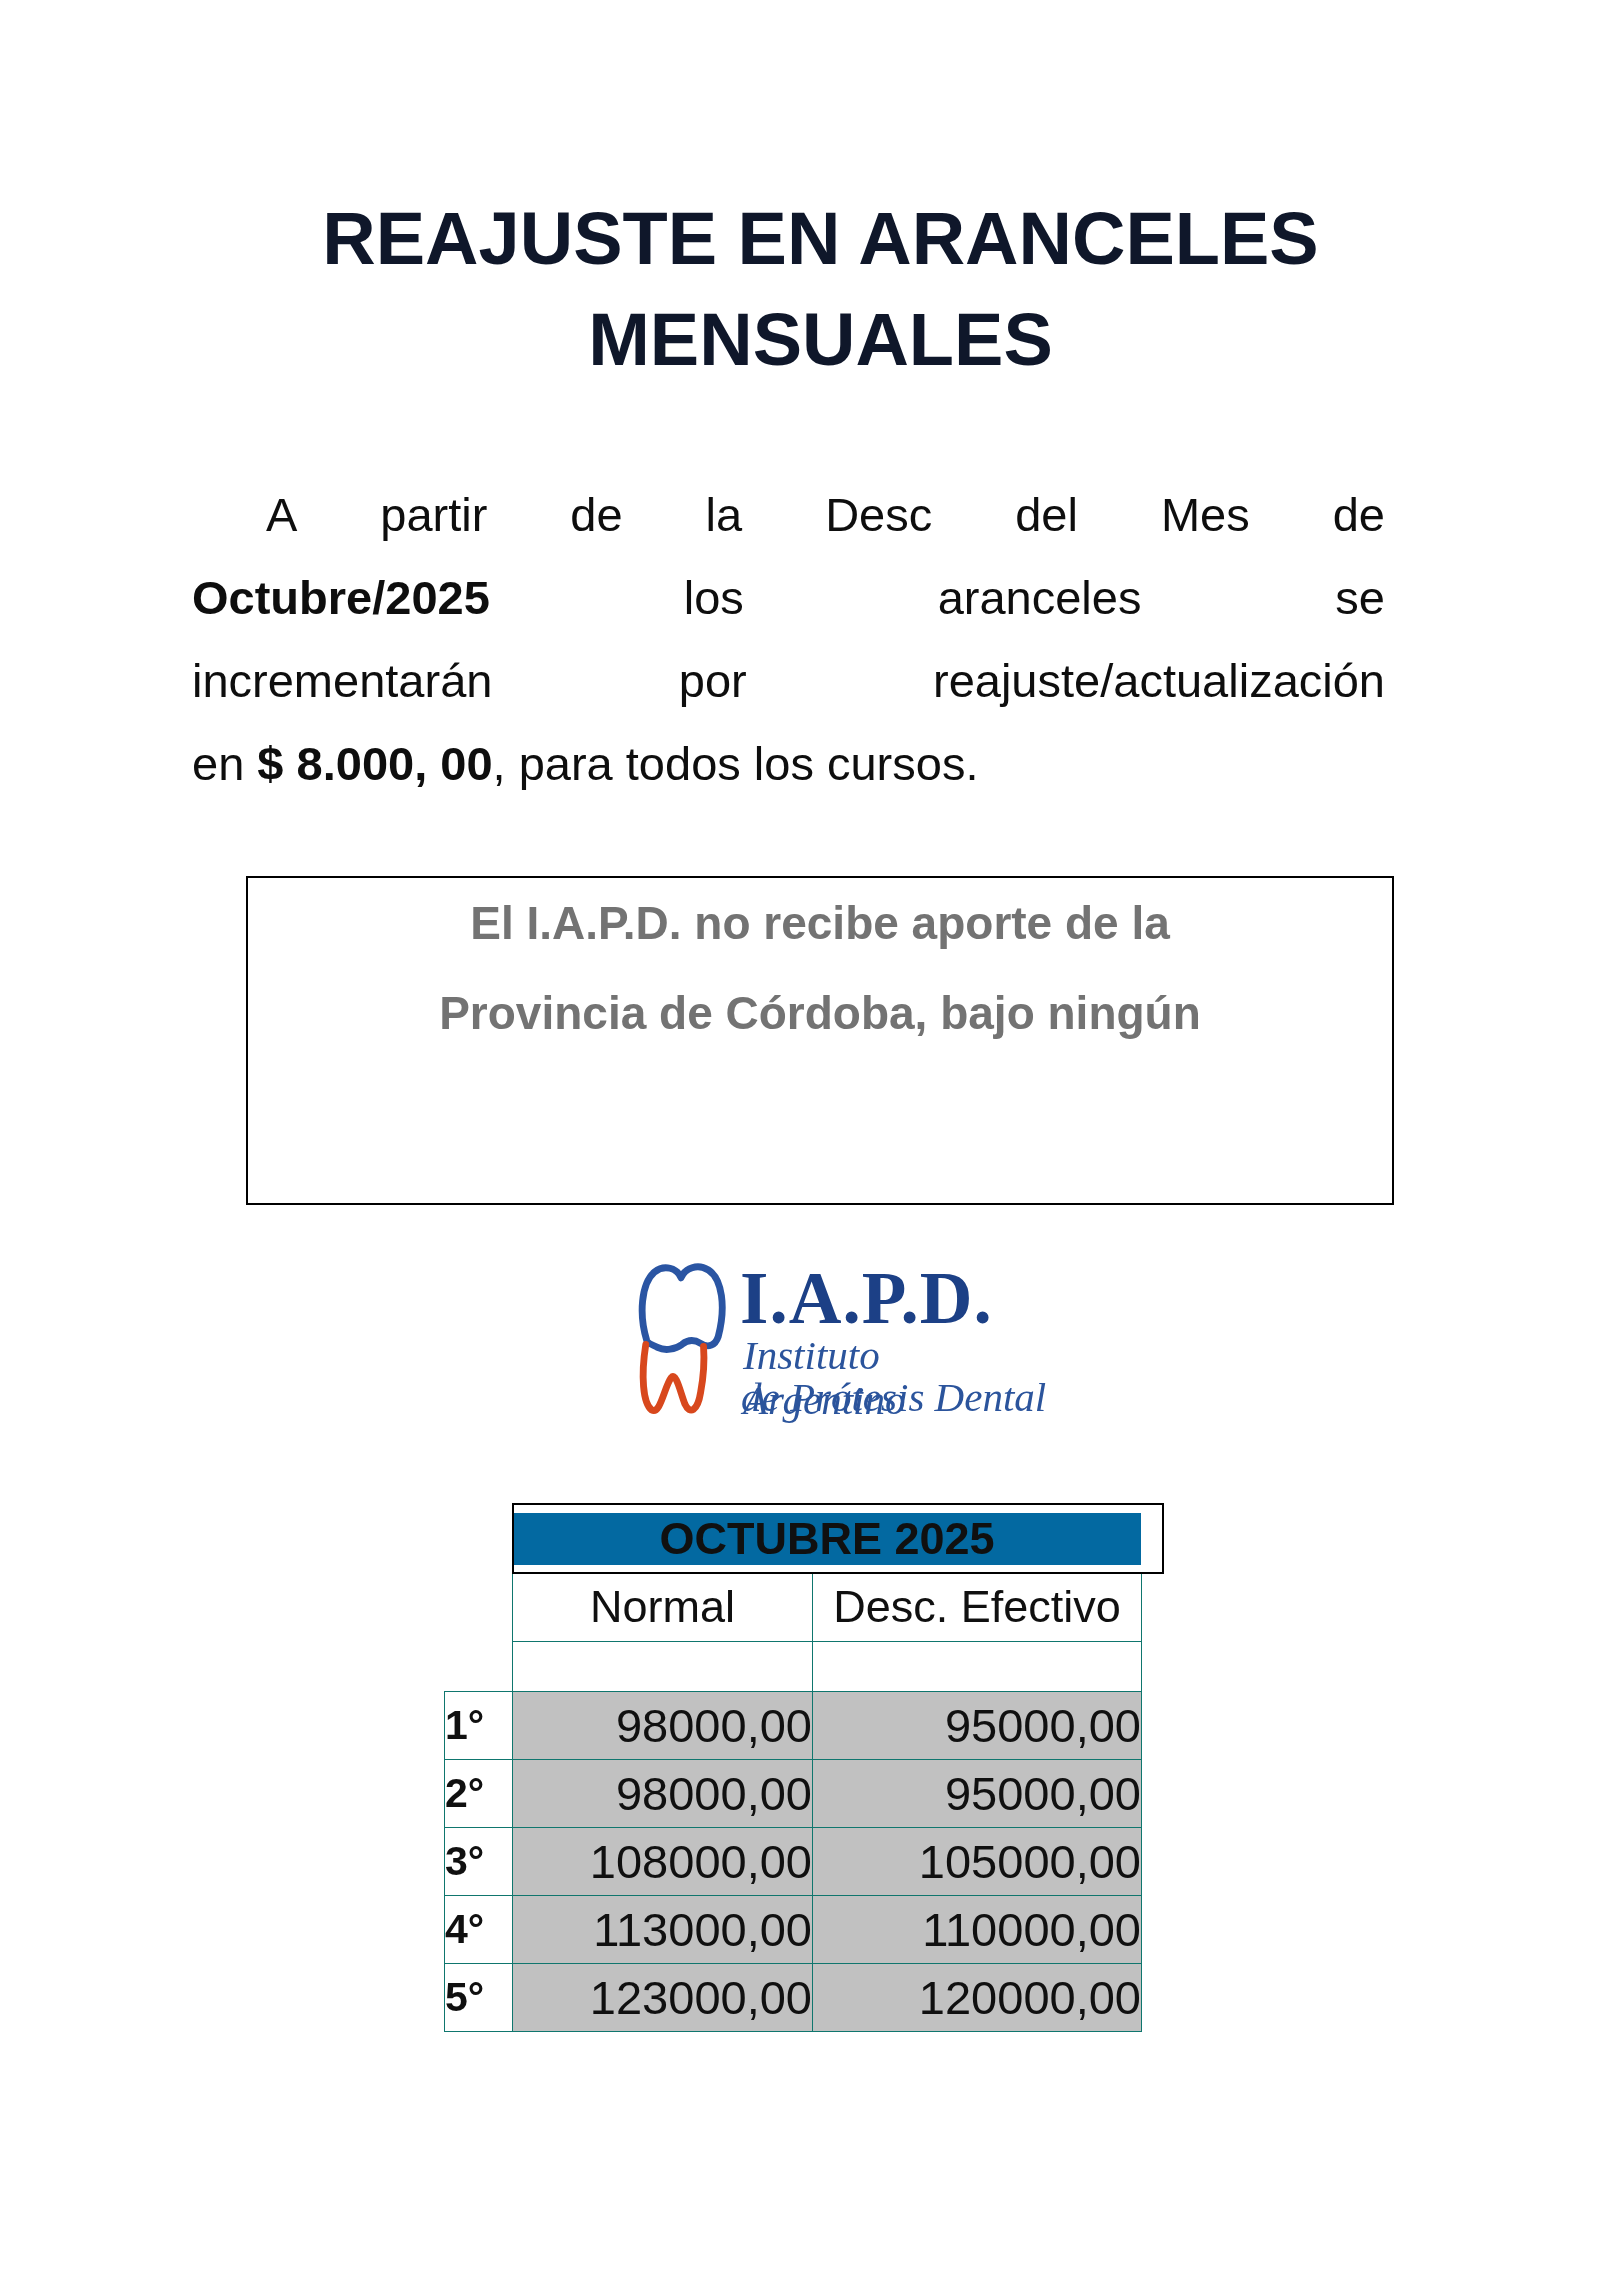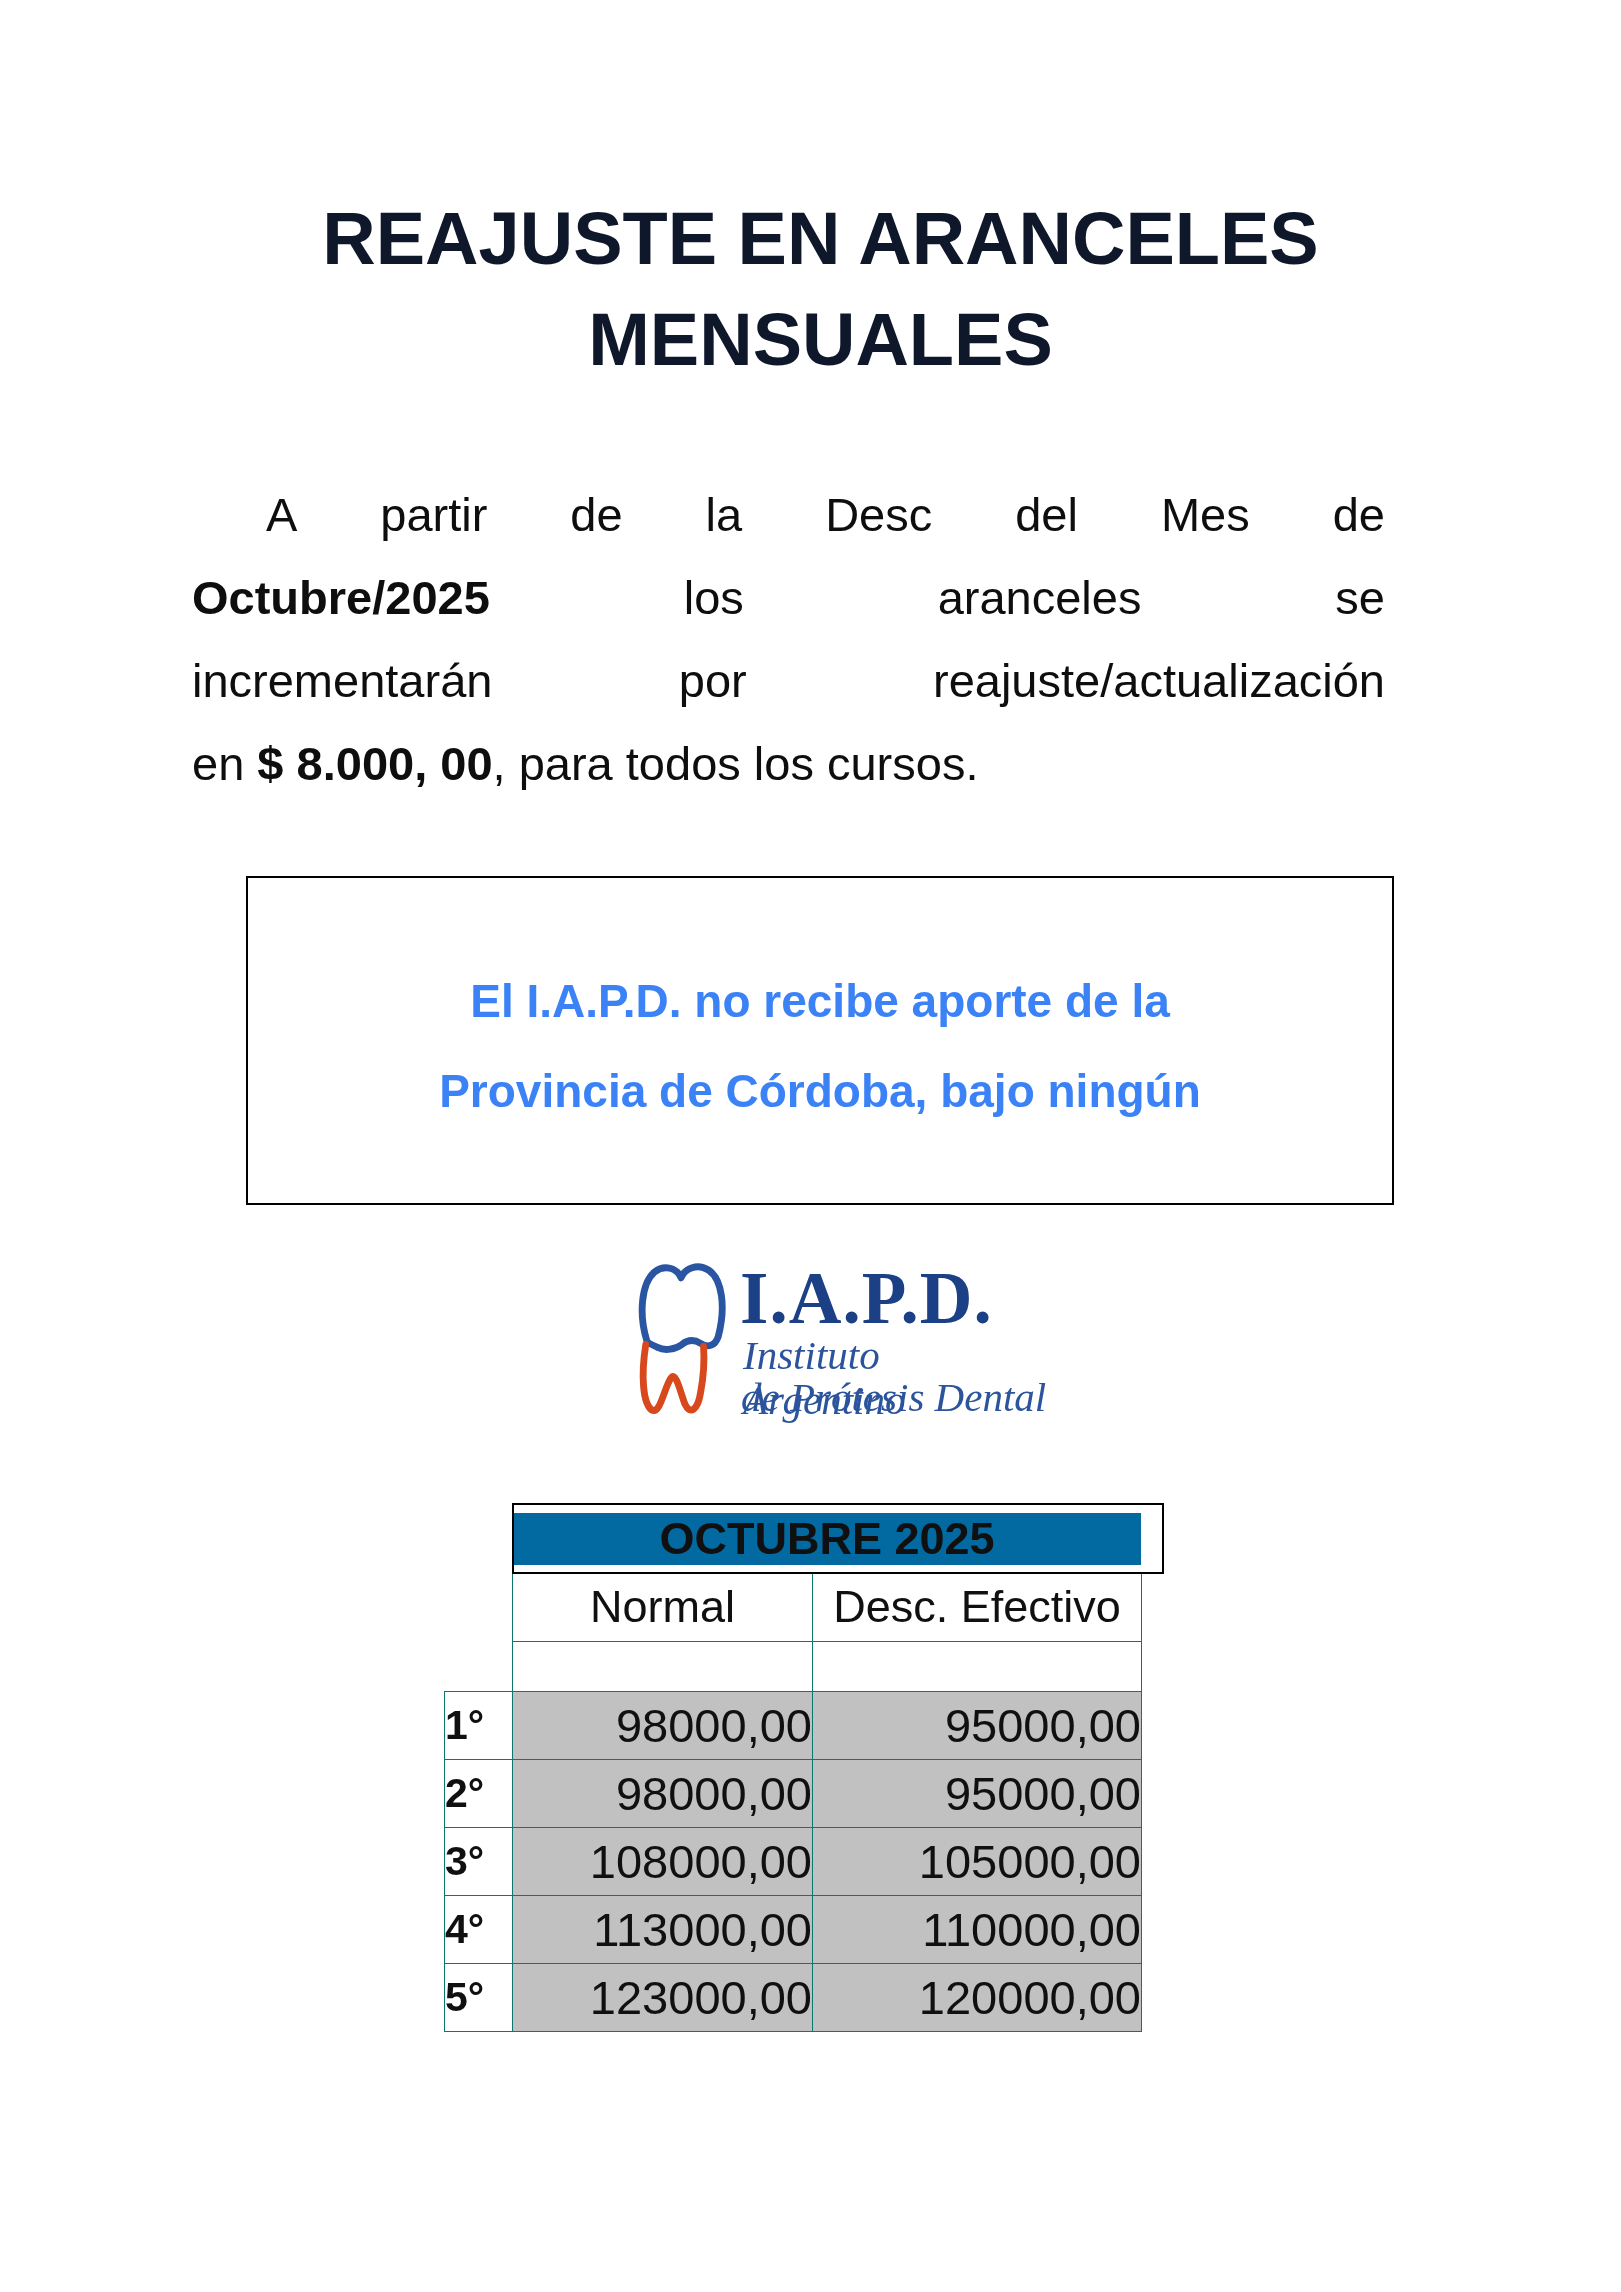--- a/index.html
+++ b/index.html
@@ -25,22 +25,22 @@
   .jline{display:flex;justify-content:space-between;height:83px;line-height:83px;}
   .jline.indent{padding-left:74px;}
   .jline span{white-space:nowrap;}
   .lastline{height:83px;line-height:83px;white-space:pre;}
   .b{font-weight:bold;}
 
   
   .notice-box{
     position:absolute;left:246px;top:876px;width:1148px;height:329px;
     box-sizing:border-box;border:2.9px solid #000;background:#fff;
-    text-align:center;font-weight:bold;font-size:46px;color:#3b82f6;
-    padding-top:78px;overflow:hidden;
+    text-align:center;font-weight:bold;font-size:46px;color:#737373;
+    overflow:hidden;
   }
   .notice-box .nline{height:90px;line-height:90px;}
 
   
   .logo{position:absolute;left:635px;top:1251px;width:412px;height:176px;}
   .logo-mark{position:absolute;left:0;top:4.9px;}
   .logo-acronym{
     position:absolute;left:105px;top:8.8px;
     font-family:"Liberation Serif","DejaVu Serif",serif;font-weight:bold;
     font-size:73px;line-height:78px;color:#1c4086;letter-spacing:1px;

